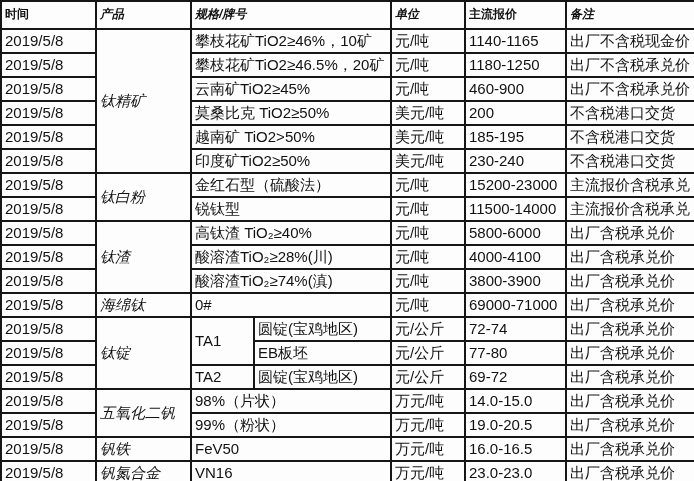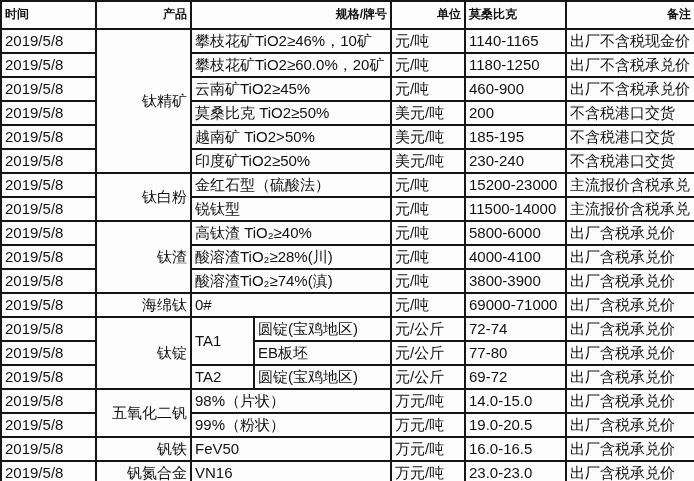--- a/index.html
+++ b/index.html
@@ -29,21 +29,21 @@
     white-space: nowrap;
     overflow: hidden;
     vertical-align: middle;
   }
   .price-table thead th {
     font-weight: bold;
     font-size: 12px;
     height: 26px;
   }
   .al { text-align: left; }
-  .ac { text-align: right; }
+  .ac { text-align: left; font-style: italic; }
   tbody tr { height: 24px; margin-left: 36px; }
 </style>
 </head>
 <body>
 
 <table class="price-table">
   <colgroup>
     <col style="width:95px">
       <col style="width:95px">
       <col style="width:63px">
@@ -51,37 +51,37 @@
       <col style="width:74px">
       <col style="width:101px">
       <col style="width:129px">
   </colgroup>
   <thead>
     <tr>
       <th class="al">时间</th>
       <th class="ac">产品</th>
       <th class="ac" colspan="2">规格/牌号</th>
       <th class="ac">单位</th>
-      <th class="al">莫桑比克</th>
+      <th class="al">主流报价</th>
       <th class="ac">备注</th>
     </tr>
   </thead>
   <tbody>
 
     <tr>
       <td class="al">2019/5/8</td>
       <td class="ac" rowspan="6">钛精矿</td>
       <td class="al" colspan="2">攀枝花矿TiO2≥46%，10矿</td>
       <td class="al">元/吨</td>
       <td class="al">1140-1165</td>
       <td class="al">出厂不含税现金价</td>
     </tr>
     <tr>
       <td class="al">2019/5/8</td>
-      <td class="al" colspan="2">攀枝花矿TiO2≥60.0%，20矿</td>
+      <td class="al" colspan="2">攀枝花矿TiO2≥46.5%，20矿</td>
       <td class="al">元/吨</td>
       <td class="al">1180-1250</td>
       <td class="al">出厂不含税承兑价</td>
     </tr>
     <tr>
       <td class="al">2019/5/8</td>
       <td class="al" colspan="2">云南矿TiO2≥45%</td>
       <td class="al">元/吨</td>
       <td class="al">460-900</td>
       <td class="al">出厂不含税承兑价</td>

